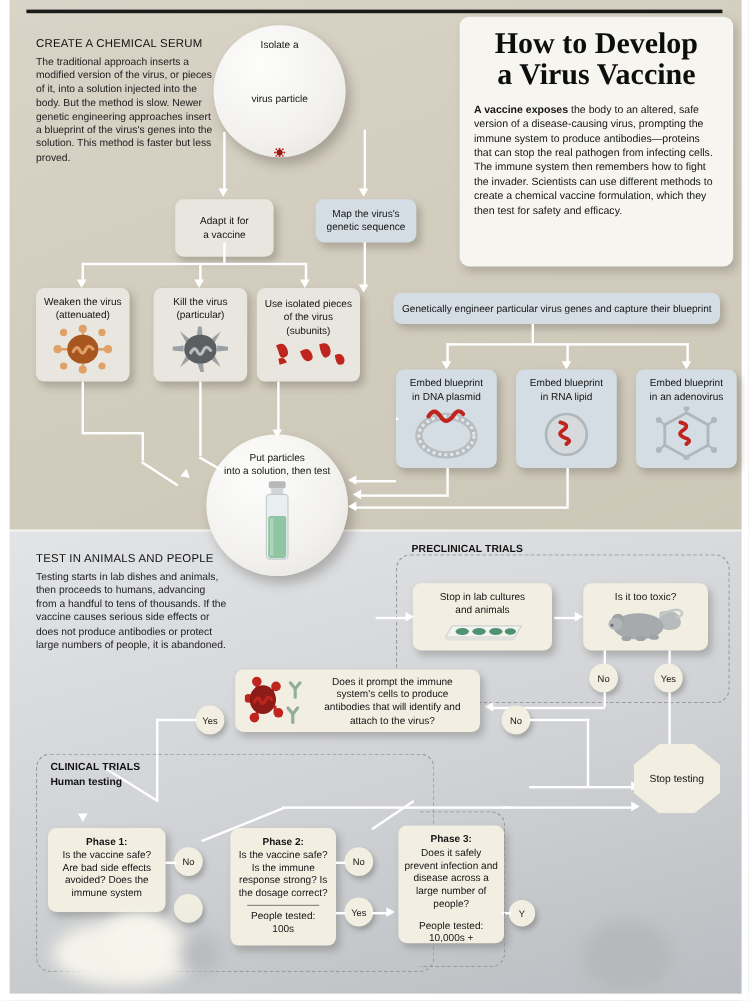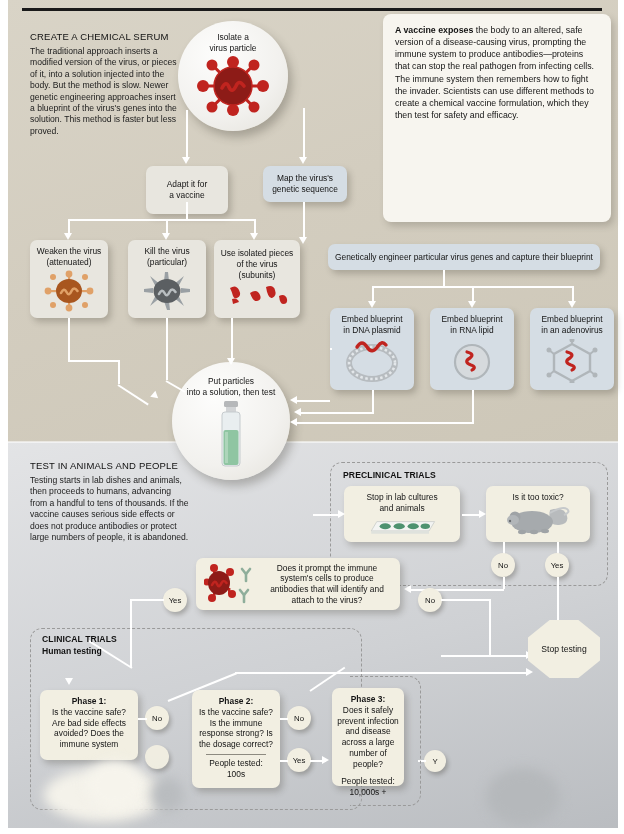--- a/index.html
+++ b/index.html
@@ -122,29 +122,33 @@
 <div id="page">
 
   <div class="bg-top"></div>
   <div class="bg-bottom"></div>
   <div class="divider-rule"></div>
   <div class="topline"></div>
   <div class="leftedge"></div>
   <div class="rightedge"></div>
 
   <div class="titlepanel" style="left:383px;top:14px;width:228px;height:208px;">
+    <div class="bigtitle">
+      <div>How to Develop</div>
+      <div>a Virus Vaccine</div>
+    </div>
     <p class="lede"><b>A vaccine exposes</b><span> the body to an altered, safe version of a disease-causing virus, prompting the immune system to produce antibodies—proteins that can stop the real pathogen from infecting cells. The immune system then remembers how to fight the invader. Scientists can use different methods to create a chemical vaccine formulation, which they then test for safety and efficacy.</span></p>
   </div>
 
   <div style="position:absolute;left:30px;top:31px;width:152px;">
     <p class="kicker">CREATE A CHEMICAL SERUM</p>
     <p class="body-txt">The traditional approach inserts a modified version of the virus, or pieces of it, into a solution injected into the body. But the method is slow. Newer genetic engineering approaches insert a blueprint of the virus's genes into the solution. This method is faster but less proved.</p>
   </div>
 
-  <div class="circ" style="left:178px;top:21px;width:110px;height:110px;padding-top:11px;">
+  <div class="circ" style="left:178px;top:21px;width:110px;height:110px;padding-top:11px;gap:34px;">
     <div>Isolate a</div>
     <div>virus particle</div>
     <svg width="72" height="62" viewBox="0 0 72 62" style="margin-top:1px;">
       <g fill="#c0241f">
         <g>
           <circle cx="36" cy="31" r="6" transform="translate(0,-24)"></circle>
             <rect x="34.5" y="6" width="3" height="10"></rect>
           <circle cx="36" cy="31" r="6" transform="translate(0,24)"></circle>
             <rect x="34.5" y="46" width="3" height="10"></rect>
           <circle cx="6" cy="31" r="6"></circle>
@@ -339,21 +343,21 @@
   <div class="ln v" style="left:330px;top:348px;height:2px;"></div>
   <div class="ln h" style="left:296px;top:400px;width:34px;"></div>
   <div class="arw left" style="left:290px;top:396px;"></div>
 
   <div style="position:absolute;left:30px;top:460px;width:160px;">
     <p class="kicker">TEST IN ANIMALS AND PEOPLE</p>
     <p class="body-txt">Testing starts in lab dishes and animals, then proceeds to humans, advancing from a handful to tens of thousands. If the vaccine causes serious side effects or does not produce antibodies or protect large numbers of people, it is abandoned.</p>
   </div>
 
   <div class="frame" style="left:330px;top:462px;width:276px;height:122px;"></div>
-  <div class="frame-label" style="left:343px;top:470px;">PRECLINICAL TRIALS</div>
+  <div class="frame-label" style="left:343px;top:452px;">PRECLINICAL TRIALS</div>
 
   <div class="node cream" style="left:344px;top:486px;width:116px;height:56px;">
     <div>Stop in lab cultures</div>
     <div>and animals</div>
     <svg width="78" height="22" viewBox="0 0 78 22" style="margin-top:2px;">
       <polygon points="6,16 12,6 74,6 68,16" fill="#f3f4f2" stroke="#cfd2cd" stroke-width="1"></polygon>
       <polygon points="6,16 68,16 68,19 6,19" fill="#dfe2dd"></polygon>
       <g fill="#4e9270">
           <ellipse cx="21" cy="11" rx="6" ry="3.2"></ellipse>
           <ellipse cx="36" cy="11" rx="6" ry="3.2"></ellipse>
@@ -473,21 +477,21 @@
   </div>
   <div class="ln h" style="left:280px;top:718px;width:8px;"></div>
   <div class="ln h" style="left:310px;top:690px;width:42px;transform:rotate(-34deg);transform-origin:left center;"></div>
   <div class="pill" style="left:287px;top:748px;width:24px;height:24px;">
     <span>Yes</span>
   </div>
   <div class="ln h" style="left:280px;top:760px;width:8px;"></div>
   <div class="ln h" style="left:310px;top:760px;width:16px;"></div>
   <div class="arw right" style="left:322px;top:756px;"></div>
 
-  <div class="node cream" style="left:332px;top:688px;width:72px;height:98px;justify-content:flex-start;">
+  <div class="node cream" style="left:332px;top:688px;width:88px;height:98px;justify-content:flex-start;">
     <div class="ttl">Phase 3:</div>
     <div>Does it safely prevent infection and disease across a large number of people?</div>
     <div class="hr-thin"></div>
     <div>People tested:</div>
     <div>10,000s +</div>
   </div>
   <div class="pill" style="left:424px;top:750px;width:22px;height:22px;">
     <span>Y</span>
   </div>
   <div class="ln h" style="left:418px;top:760px;width:8px;"></div>

